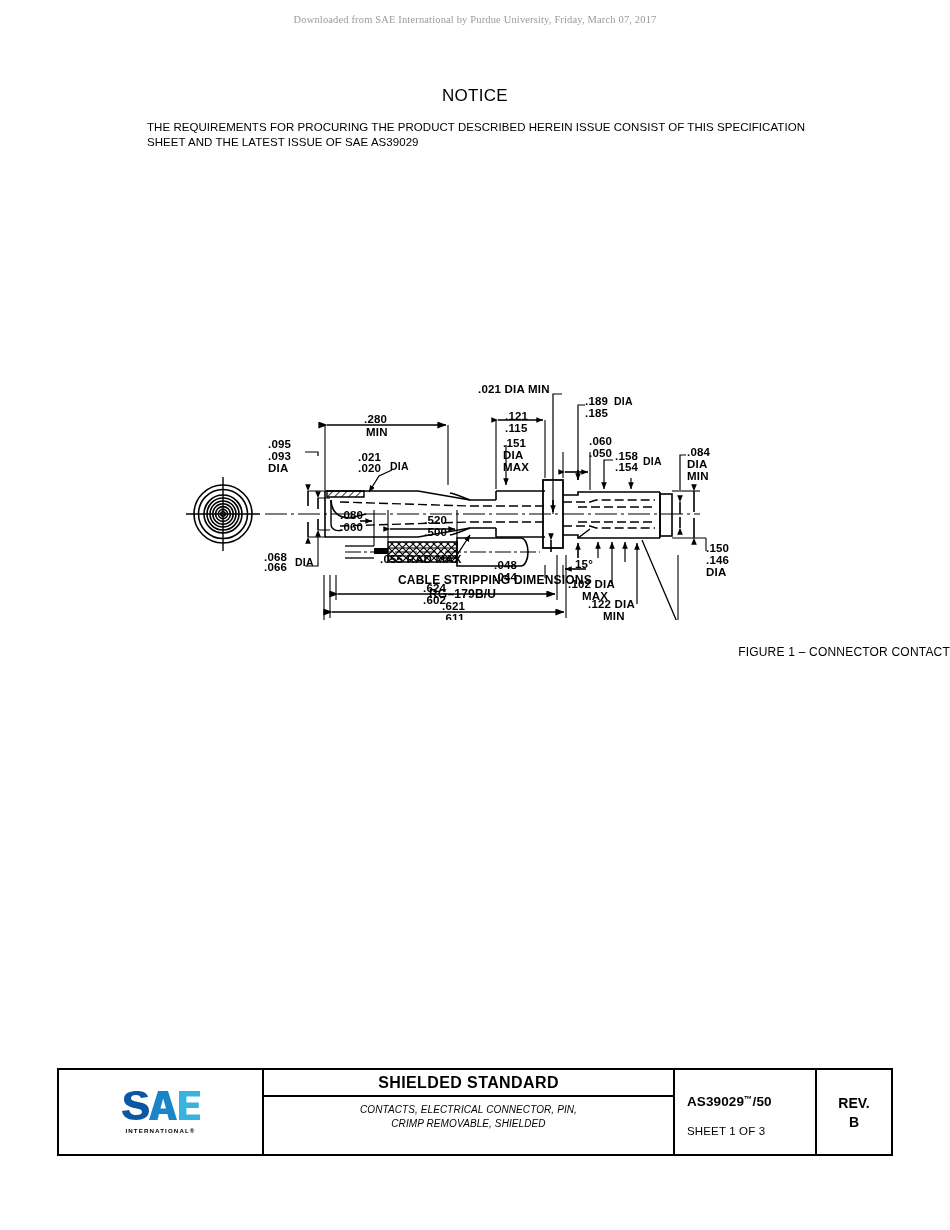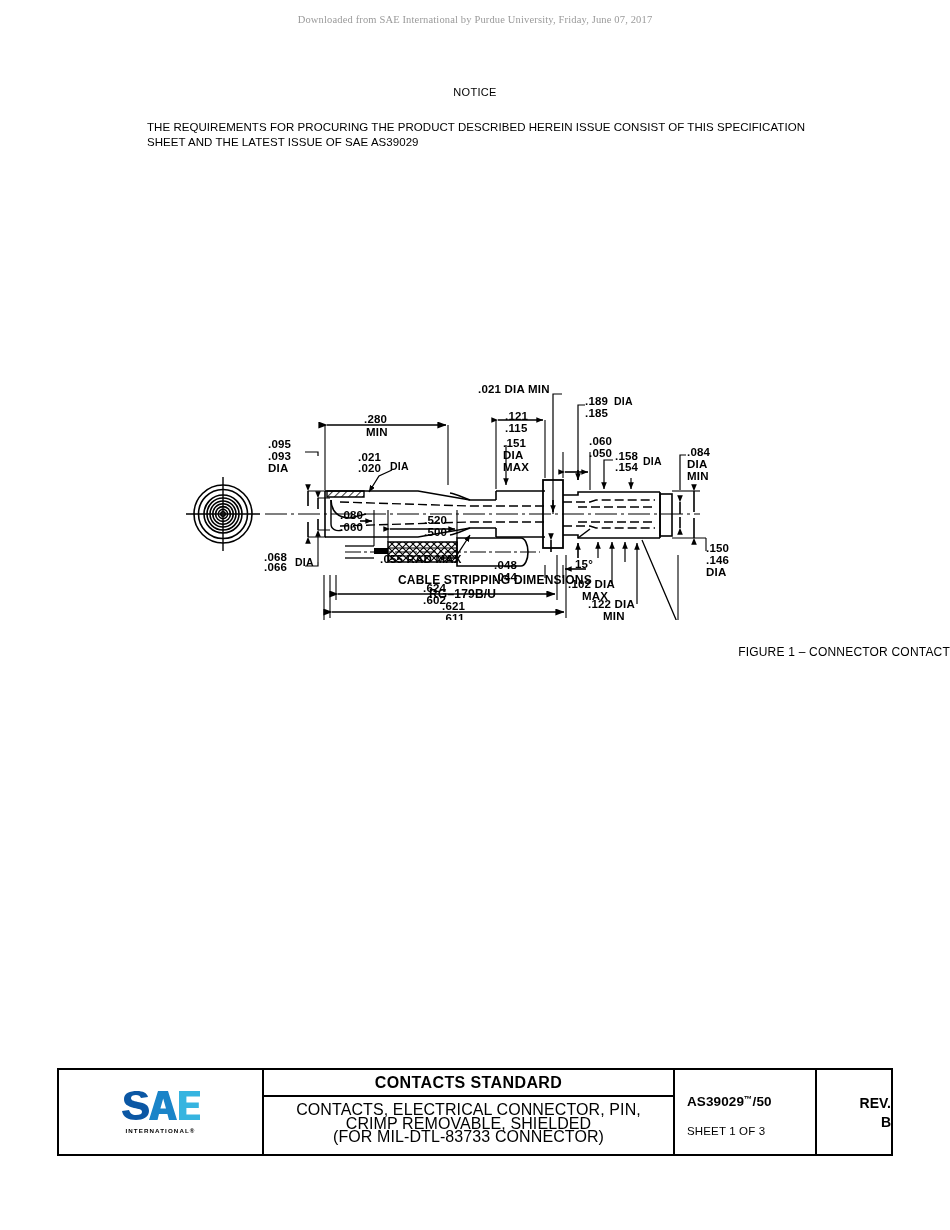--- a/index.html
+++ b/index.html
@@ -31,21 +31,21 @@
     white-space: nowrap;
   }
 
   
   .notice-title {
     position: absolute;
     top: 86px;
     left: 0;
     width: 950px;
     text-align: center;
-    font-size: 11px;
+    font-size: 17px;
     letter-spacing: 0.3px;
   }
   .notice-body {
     position: absolute;
     top: 120px;
     left: 147px;
     width: 680px;
     font-size: 11.5px;
     line-height: 15px;
     letter-spacing: 0.05px;
@@ -101,24 +101,25 @@
     border-bottom: 2px solid #000;
     text-align: center;
     font-size: 16px;
     font-weight: bold;
     letter-spacing: 0.4px;
     padding: 4px 0 3px 0;
   }
   .tb-desc {
     flex: 1;
     text-align: center;
-    font-size: 16px;
+    font-size: 10px;
     line-height: 13.5px;
     padding-top: 6px;
     letter-spacing: 0.1px;
+    font-style: italic;
   }
   .tb-doc {
     width: 142px;
     border-right: 2px solid #000;
     box-sizing: border-box;
     padding: 24px 0 0 12px;
   }
   .tb-doc-num {
     font-size: 13.5px;
     font-weight: bold;
@@ -126,40 +127,40 @@
   }
   .tb-doc-num .tm { font-size: 8.5px; vertical-align: 0.45em; }
   .tb-doc-sheet {
     font-size: 11.5px;
     margin-top: 16px;
     letter-spacing: 0.15px;
   }
   .tb-rev {
     width: 74px;
     box-sizing: border-box;
-    text-align: right;
+    text-align: center;
     padding-top: 24px;
     font-size: 14px;
     font-weight: bold;
     line-height: 19px;
   }
 
   
   .sae-logo { text-align: center; }
   .sae-sub {
     font-size: 6.2px;
     font-weight: bold;
     letter-spacing: 1.1px;
     margin-top: 1px;
   }
 </style>
 </head>
 <body>
 
-<div class="download-note">Downloaded from SAE International by Purdue University, Friday, June 07, 2017</div>
+<div class="download-note">Downloaded from SAE International by Purdue University, Friday, March 07, 2017</div>
 
 <div class="notice-title">NOTICE</div>
 <div class="notice-body">THE REQUIREMENTS FOR PROCURING THE PRODUCT DESCRIBED HEREIN ISSUE CONSIST OF THIS SPECIFICATION SHEET AND THE LATEST ISSUE OF SAE AS39029</div>
 
 <div id="figure-area">
 <svg width="950" height="440" viewBox="0 0 950 440" xmlns="http://www.w3.org/2000/svg">
   <defs>
     <marker id="ah" markerWidth="9" markerHeight="7" refX="8.6" refY="3.5" orient="auto" markerUnits="userSpaceOnUse">
       <path d="M0,0 L9,3.5 L0,7 z" fill="#000"></path>
     </marker>
@@ -545,25 +546,24 @@
                  M38.4,18.6 L44,18.6 L41.2,8.5 z" fill="#1a84c8"></path>
 
         <path d="M57,1 L78,1 L78,6.6 L64.4,6.6 L64.4,12.6 L76.8,12.6 L76.8,18
                  L64.4,18 L64.4,24.4 L78,24.4 L78,30 L57,30 z" fill="#36b4e0"></path>
       </svg>
       <div class="sae-sub">INTERNATIONAL®</div>
     </div>
   </div>
 
   <div class="tb-mid">
-    <div class="tb-std-name">CONTACTS STANDARD</div>
+    <div class="tb-std-name">SHIELDED STANDARD</div>
     <div class="tb-desc">
       <div>CONTACTS, ELECTRICAL CONNECTOR, PIN,</div>
       <div>CRIMP REMOVABLE, SHIELDED</div>
-      <div>(FOR MIL-DTL-83733 CONNECTOR)</div>
     </div>
   </div>
 
   <div class="tb-doc">
     <div class="tb-doc-num"><span>AS39029</span><span class="tm">™</span><span>/50</span></div>
     <div class="tb-doc-sheet">SHEET 1 OF 3</div>
   </div>
 
   <div class="tb-rev">
     <div>REV.</div>

